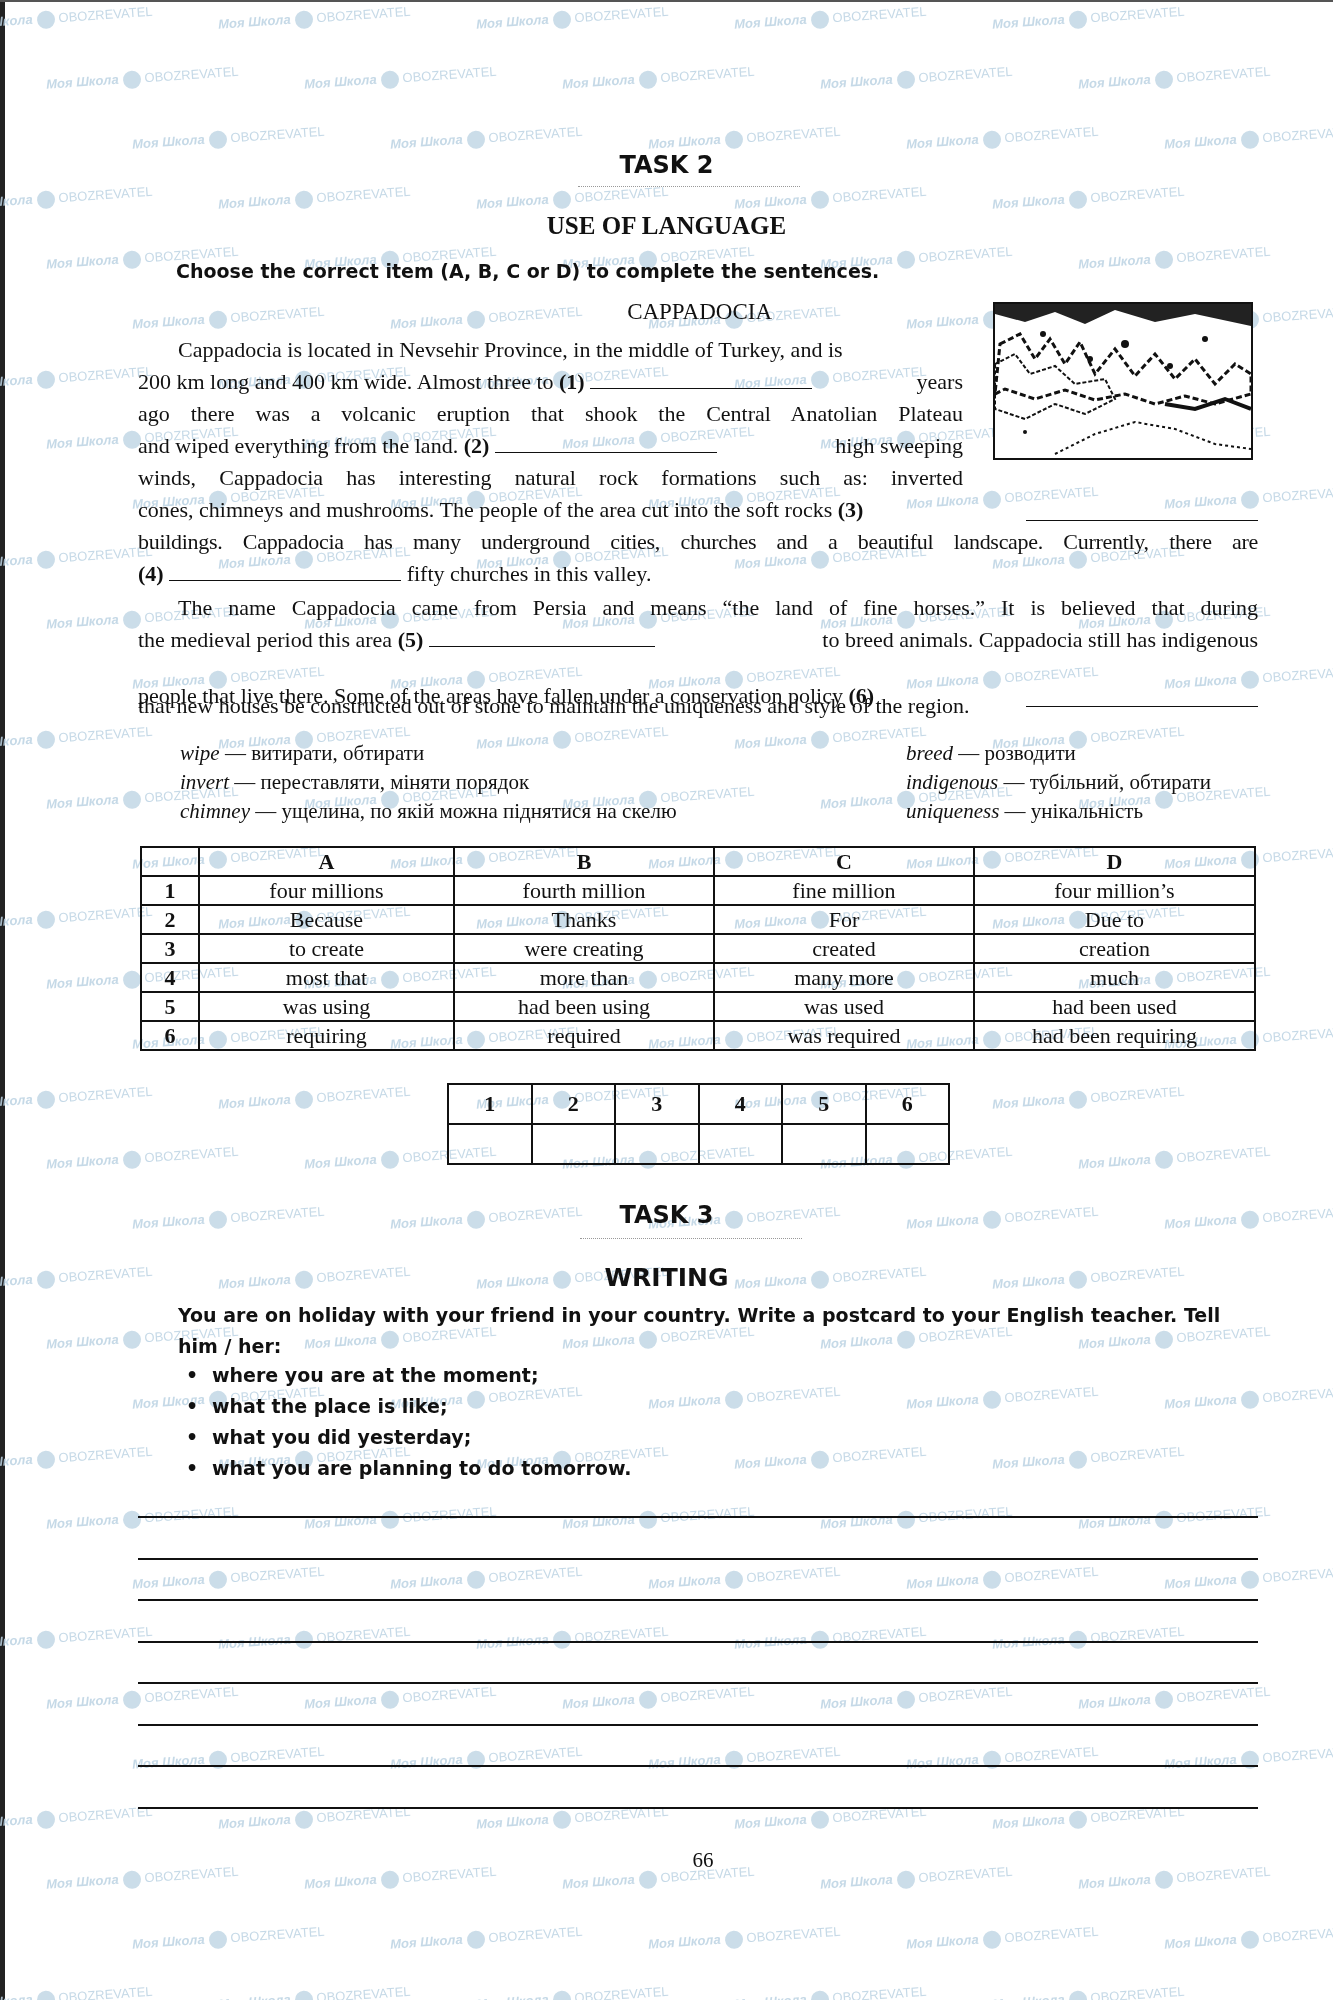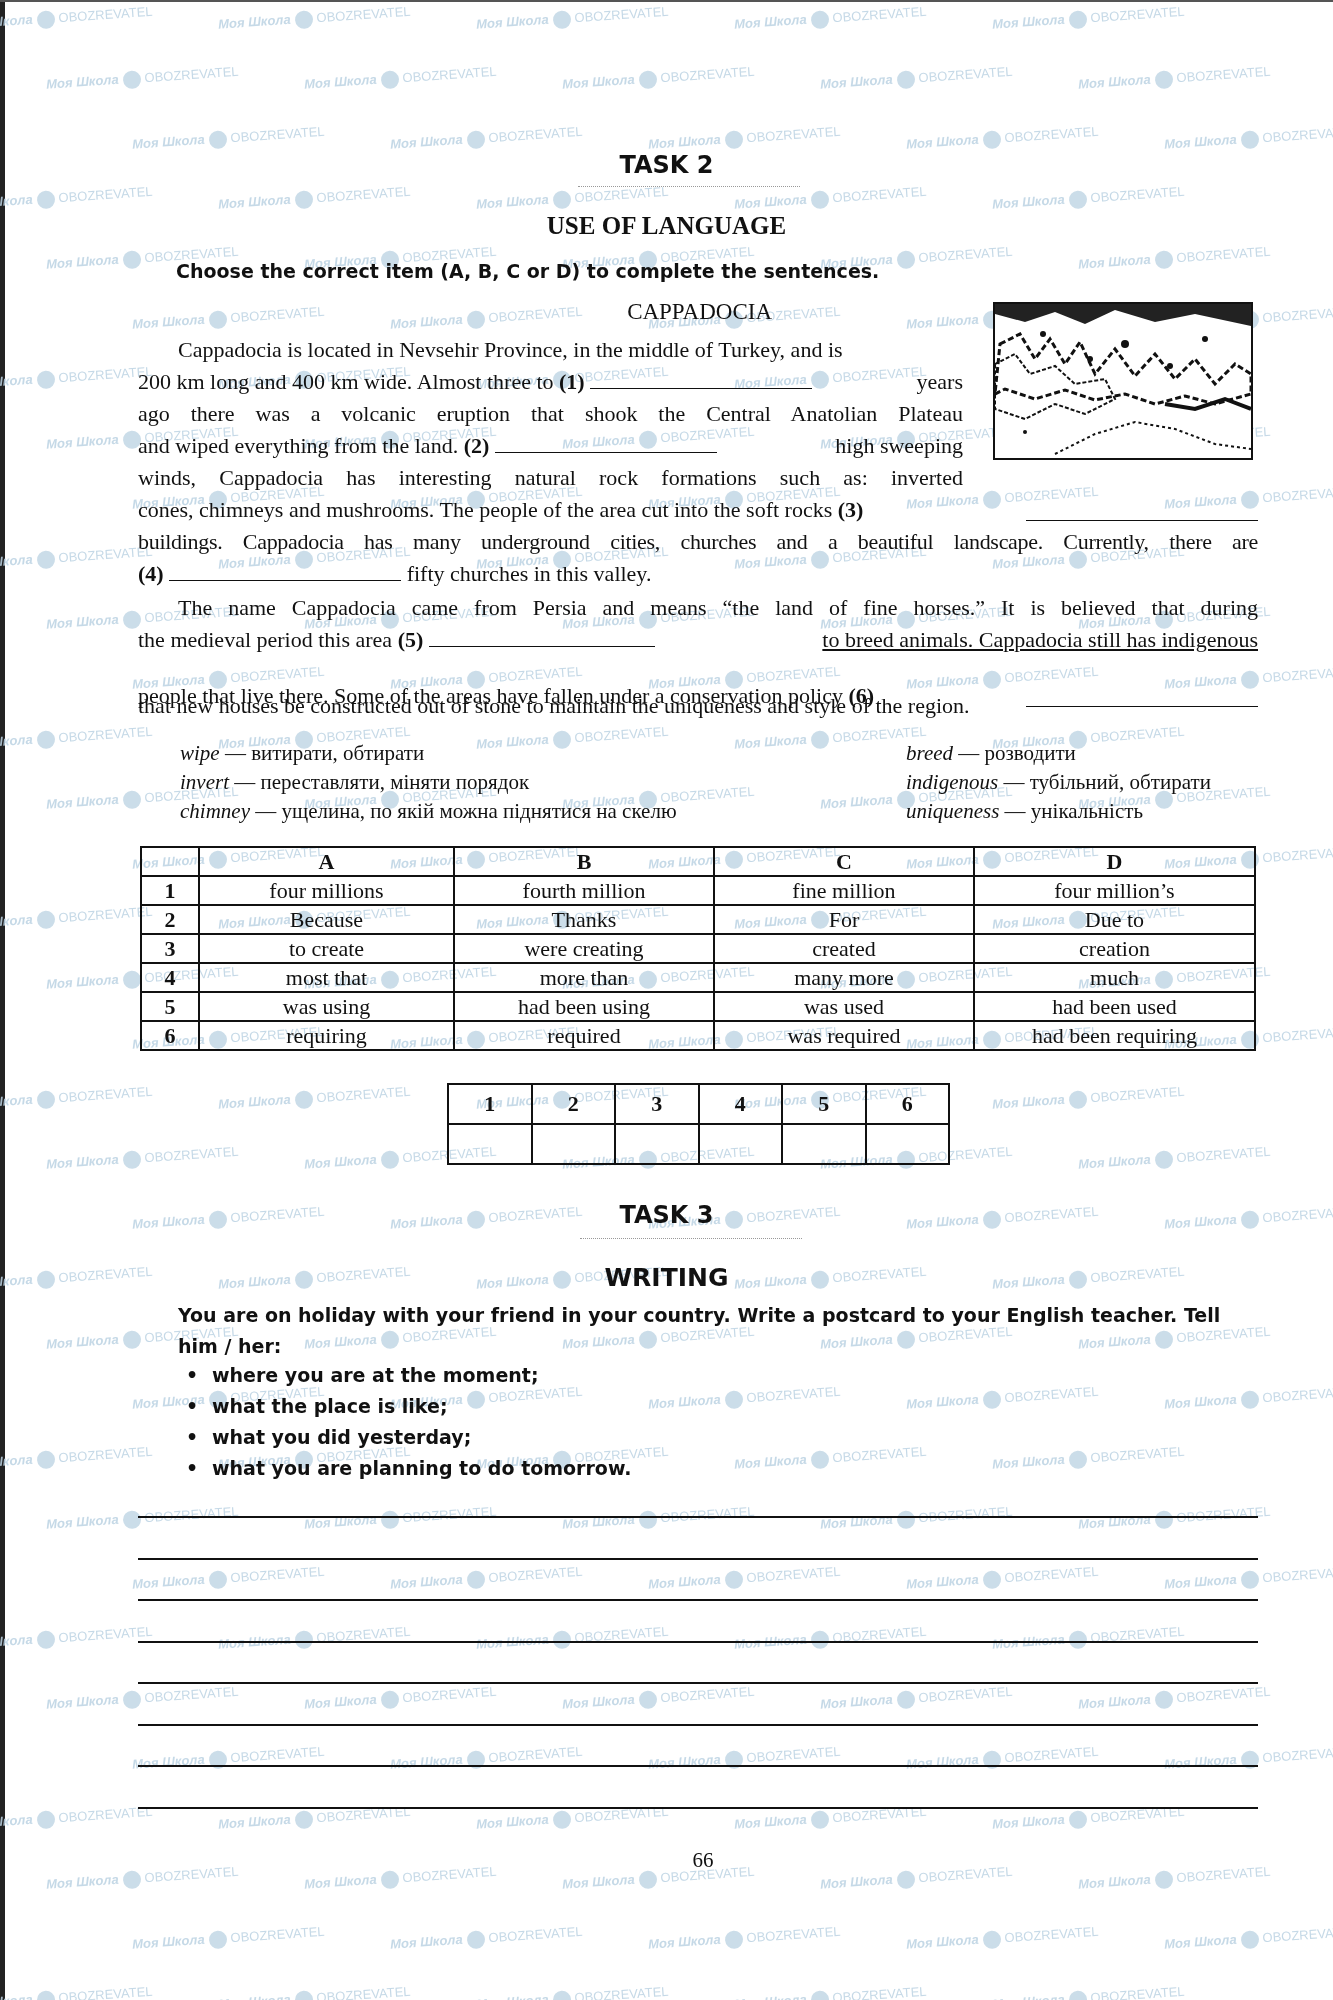--- a/index.html
+++ b/index.html
@@ -259,21 +259,21 @@
 <div class="para" style="top:558px; width:1120px; text-align:left;">
   <b>(4)</b>
   <span class="blank" style="width:232px;"></span>
   <span>fifty churches in this valley.</span>
 </div>
 
 <div class="para" style="top:592px; width:1120px; padding-left:40px; box-sizing:border-box; text-align-last:justify;">The name Cappadocia came from Persia and means “the land of fine horses.” It is believed that during</div>
 <div class="para" style="top:624px; width:1120px;">
   <span>the medieval period this area </span><b>(5)</b>
   <span class="blank" style="width:226px;"></span>
-  <span style="float:right;text-decoration:underline;">to breed animals. Cappadocia still has indigenous</span>
+  <span style="float:right;">to breed animals. Cappadocia still has indigenous</span>
 </div>
 <div class="para" style="top:680px; width:1120px;">
   <span>people that live there. Some of the areas have fallen under a conservation policy </span><b>(6)</b>
   <span class="blank" style="width:232px; position:absolute; right:0; top:8px;"></span>
 </div>
 <div class="para" style="top:690px; width:1120px; text-align:left;">that new houses be constructed out of stone to maintain the uniqueness and style of the region.</div>
 
 <div class="gloss" style="left:180px; top:739px;">
   <div><i>wipe</i><span> — </span><span>витирати, обтирати</span></div>
   <div><i>invert</i><span> — </span><span>переставляти, міняти порядок</span></div>

